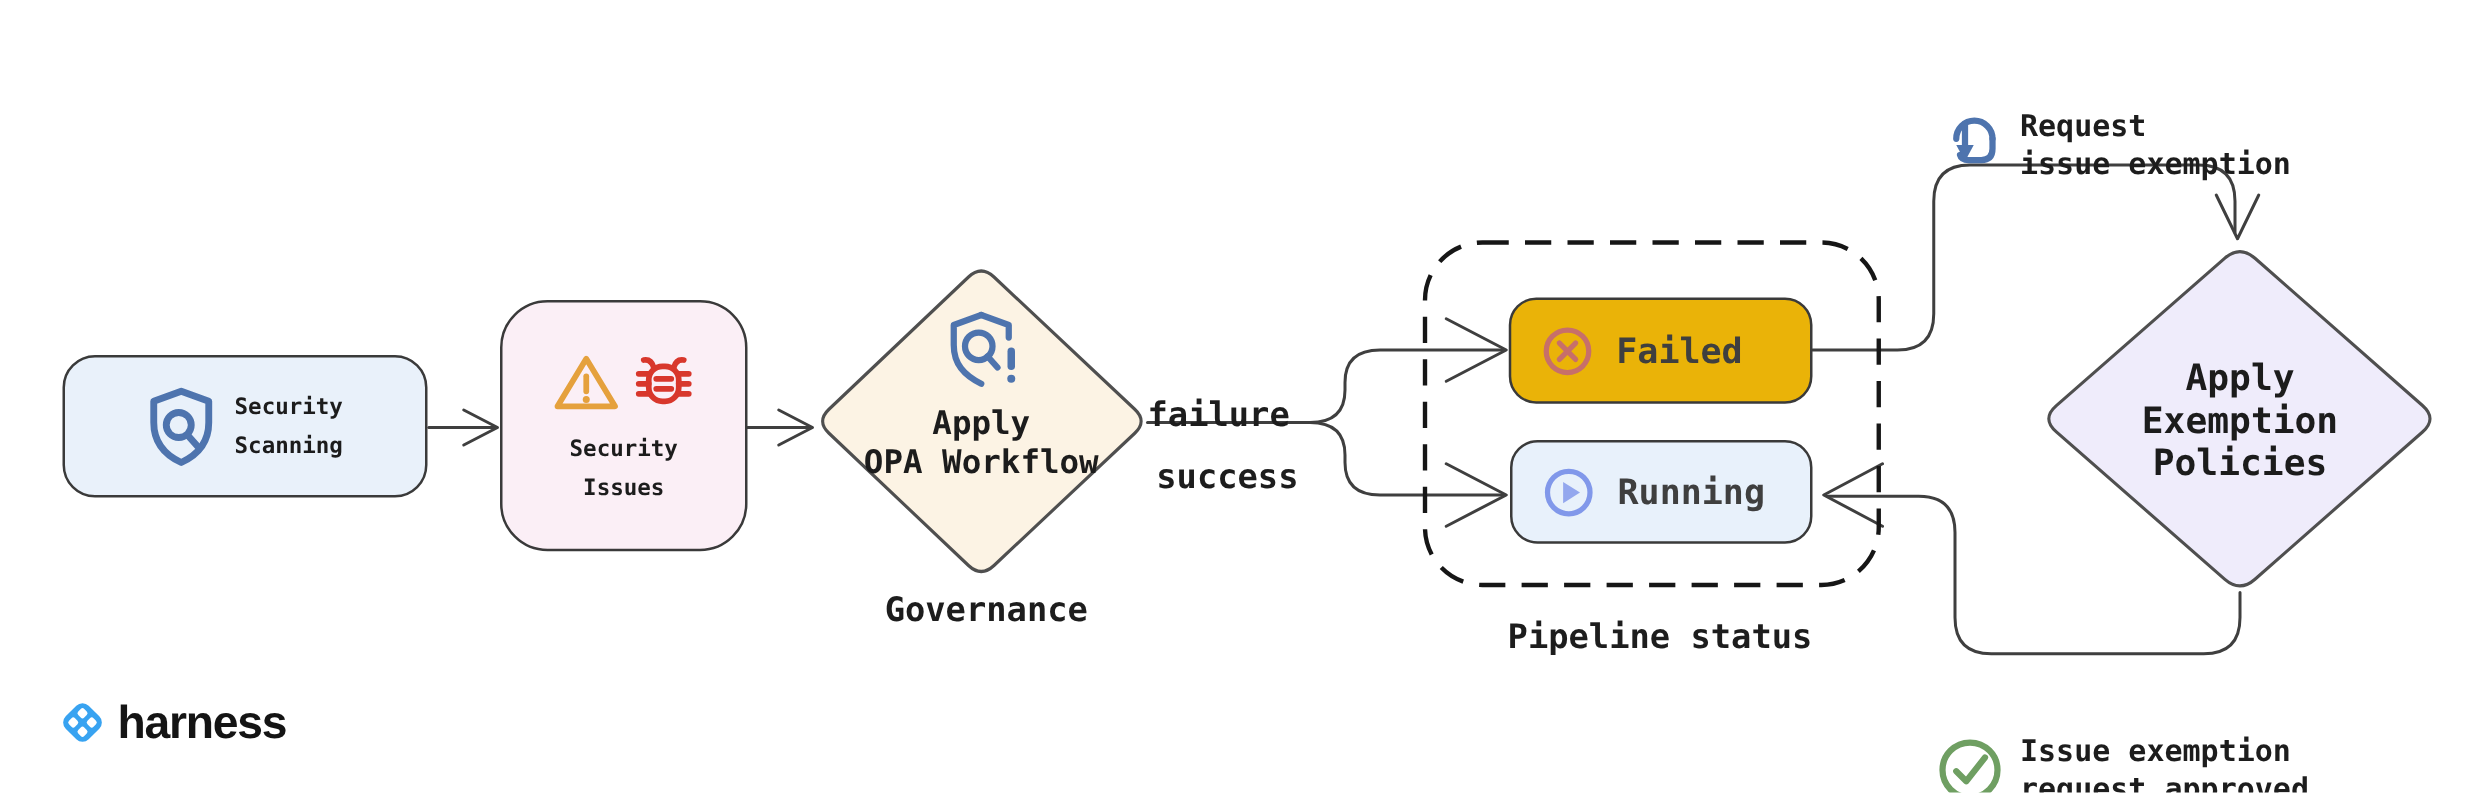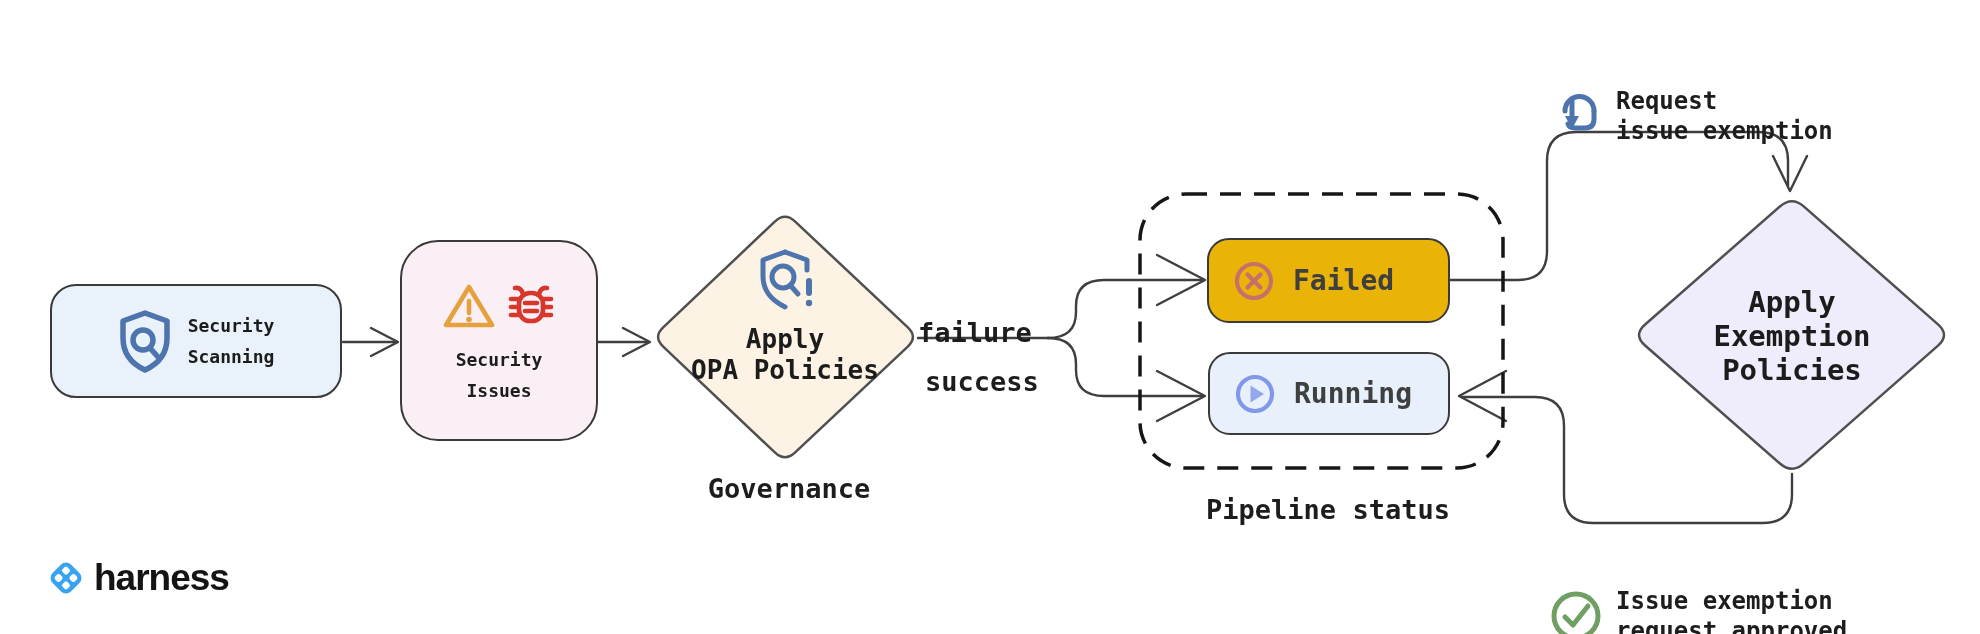--- a/index.html
+++ b/index.html
@@ -145,21 +145,21 @@
       </svg>
     </div>
     <div class="lines">
       <span class="node-text">Security</span>
       <span class="node-text">Issues</span>
     </div>
   </div>
 
   <div class="diamond-text opa-text">
     <span>Apply</span>
-    <span>OPA Policies</span>
+    <span>OPA Workflow</span>
   </div>
 
   <div class="flow-label lbl-failure">failure</div>
   <div class="flow-label lbl-success">success</div>
   <div class="flow-label lbl-governance">Governance</div>
   <div class="flow-label lbl-pipeline">Pipeline status</div>
 
   <div class="node box status-box failed">
     <svg width="42" height="42" viewBox="0 0 42 42">
       <g stroke="#c76f6a" stroke-width="4.2" fill="none" stroke-linecap="round">

